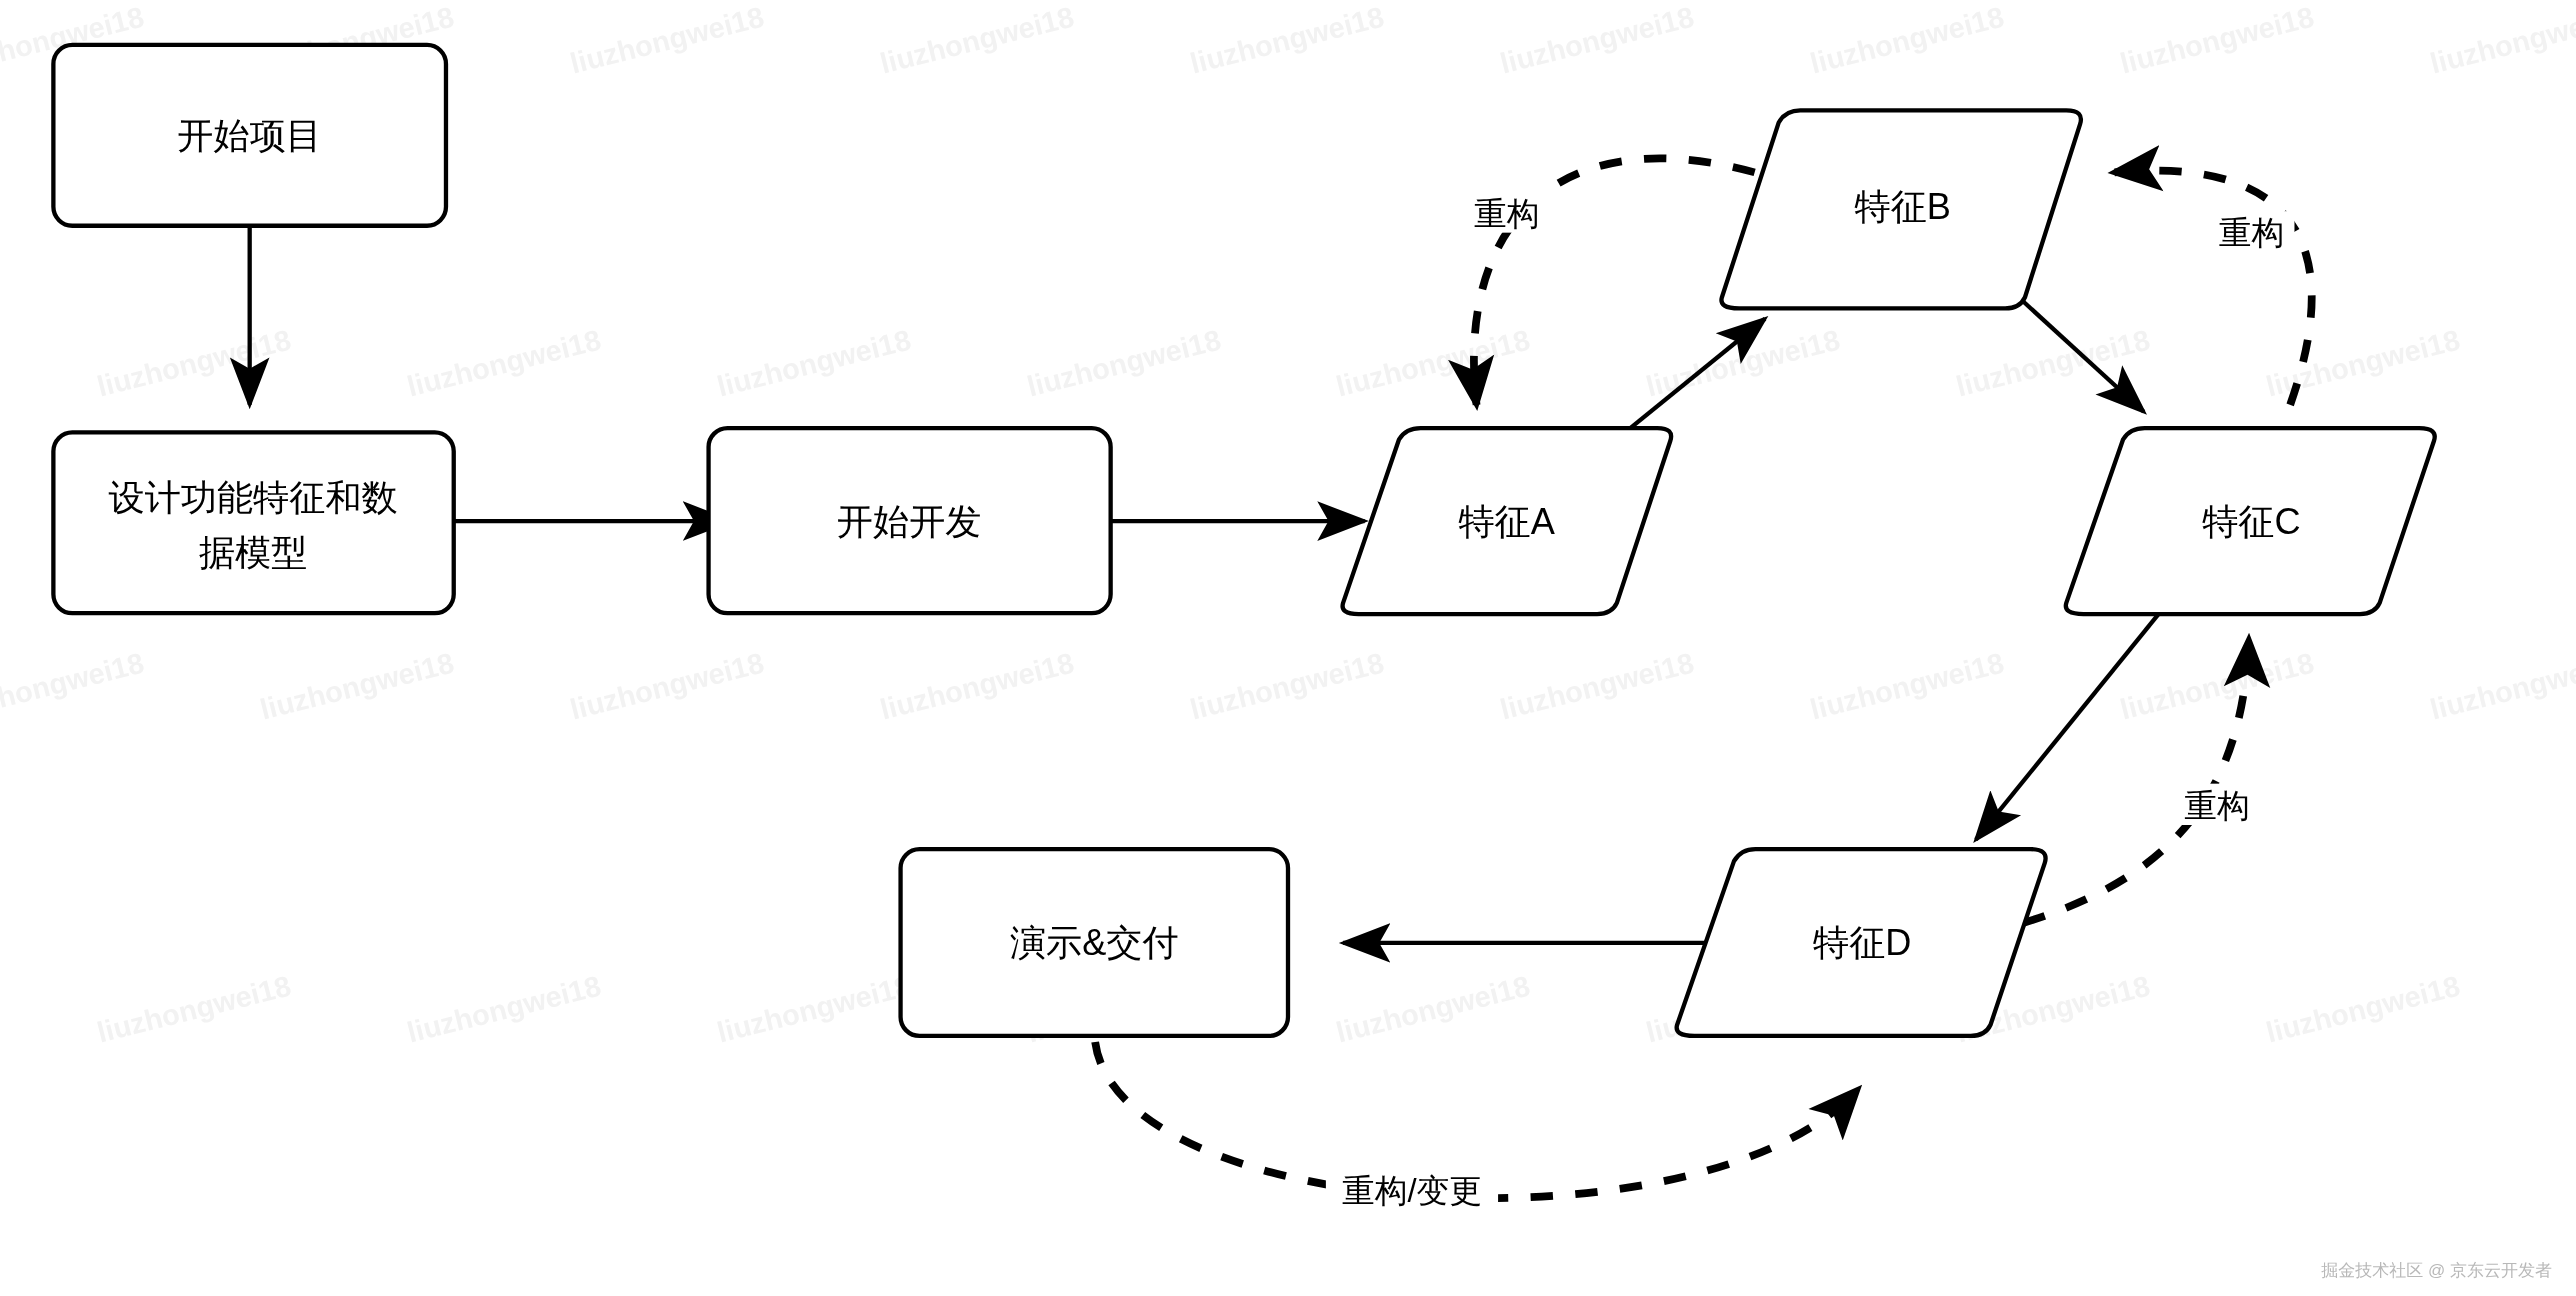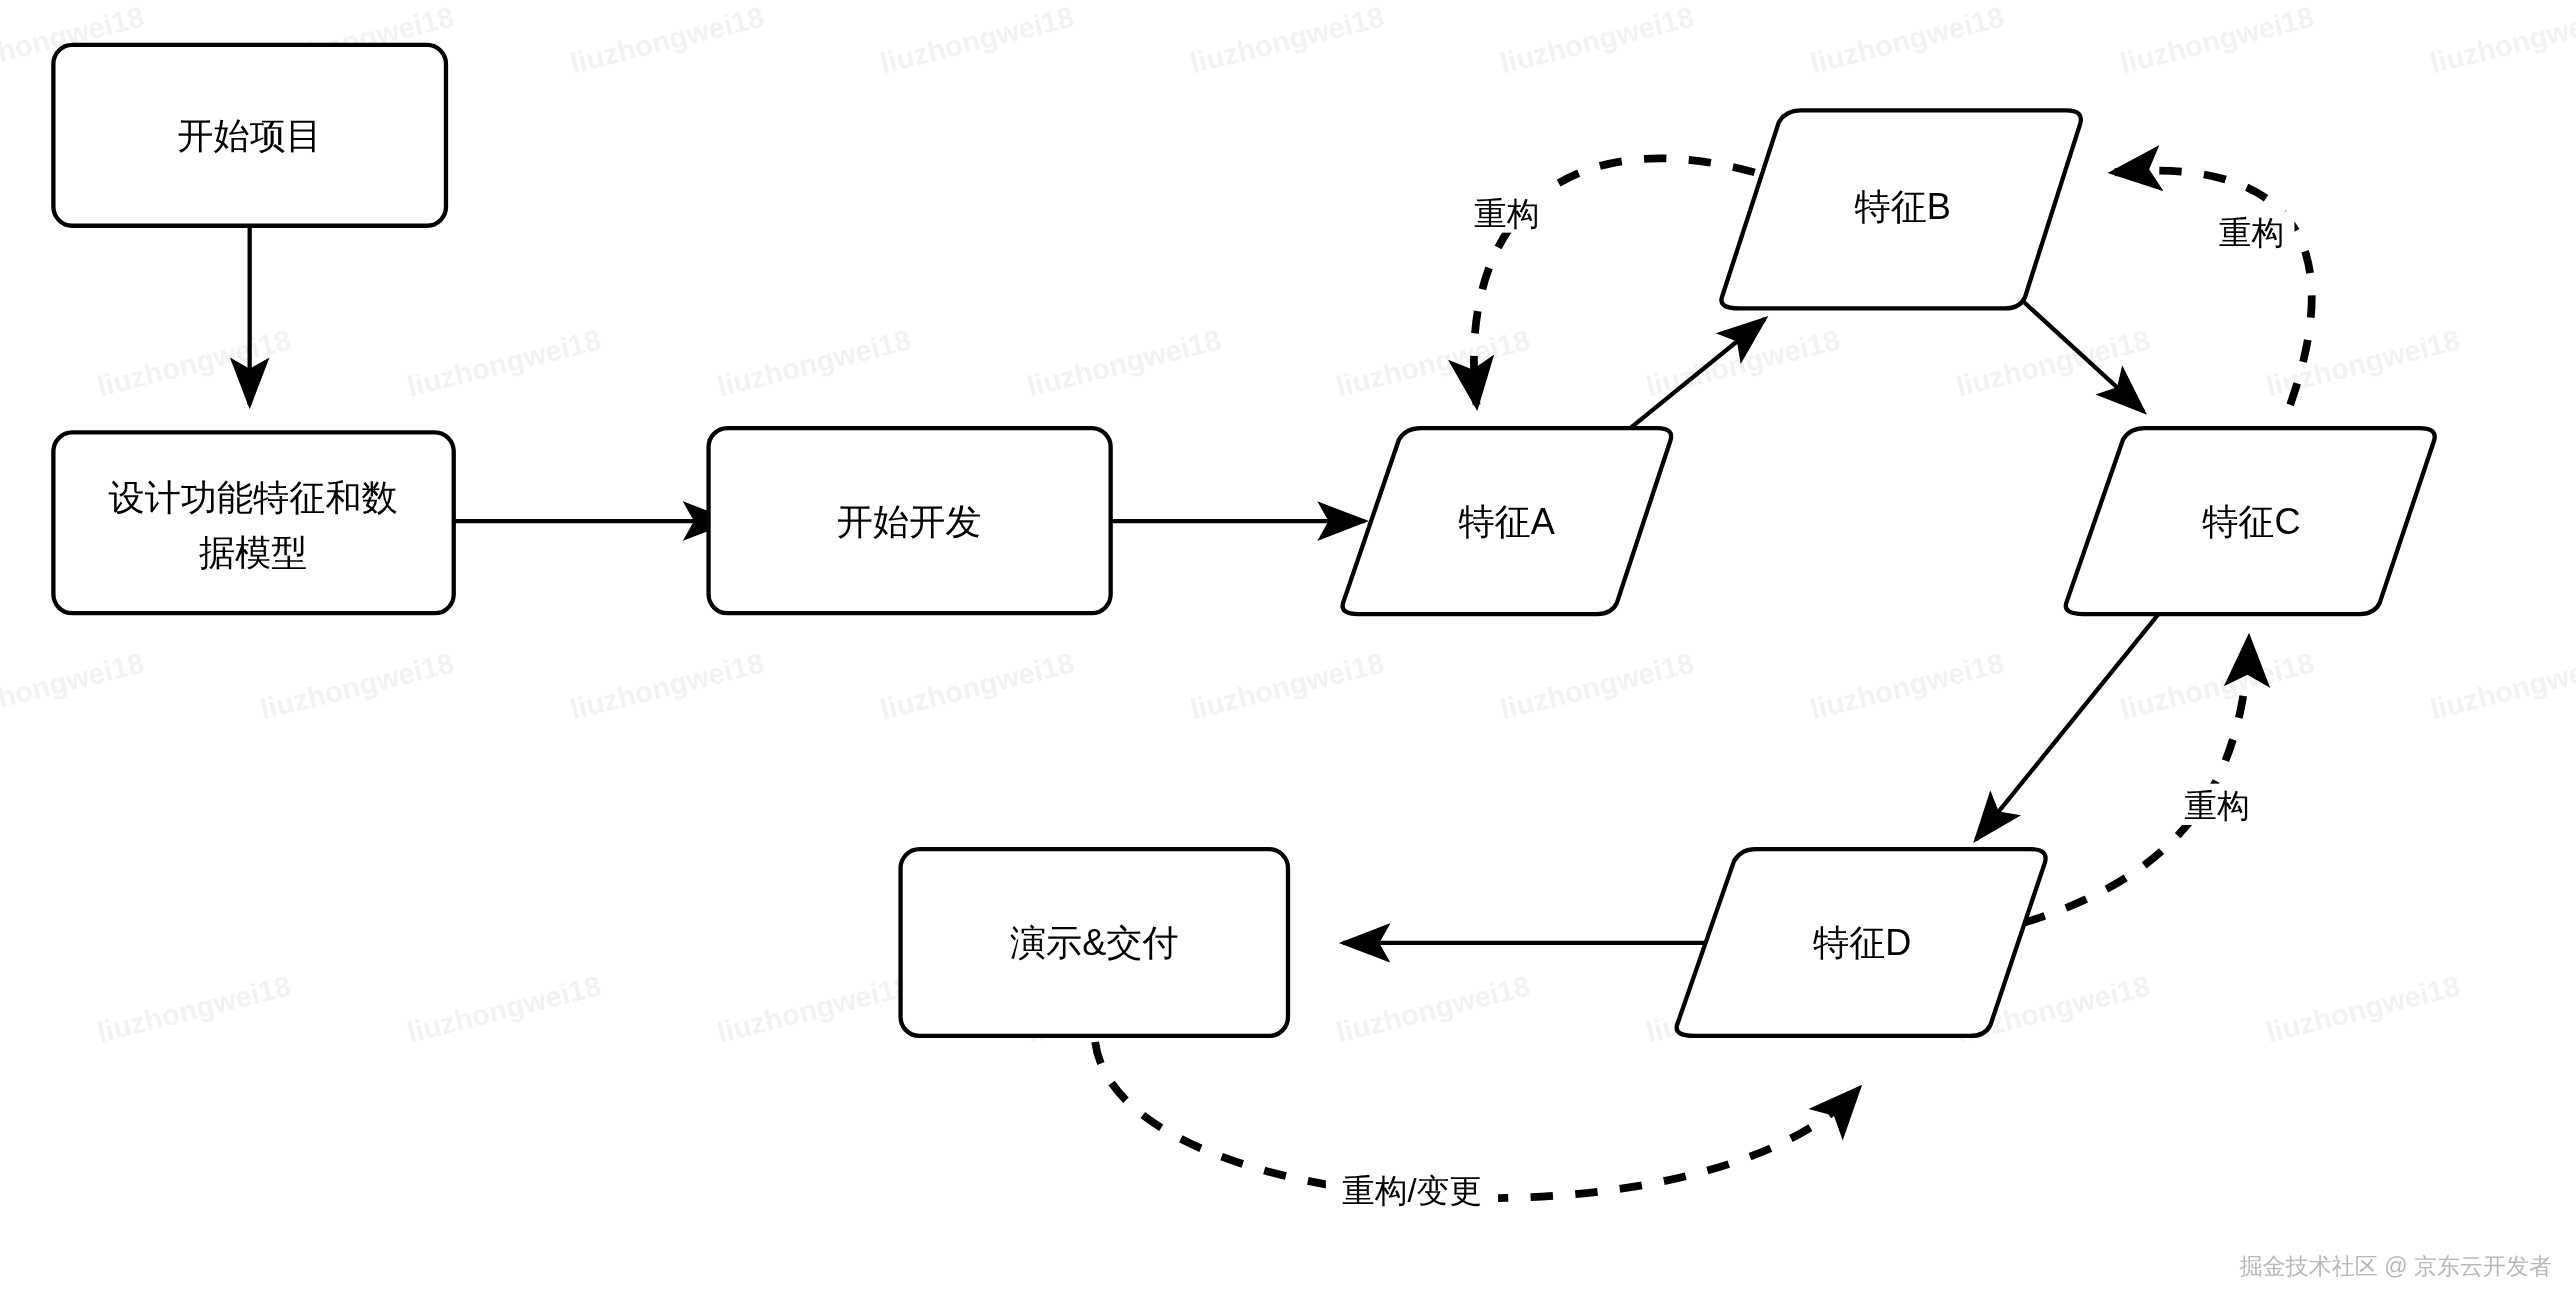--- a/index.html
+++ b/index.html
@@ -75,21 +75,21 @@
   }
   .edge-label-bg {
     fill: #ffffff;
   }
   
   #credit {
     position: absolute;
     right: 24px;
     bottom: 15.5px;
     z-index: 5;
-    font-size: 23px;
+    font-size: 17px;
     color: #b8b8b8;
     font-family: "Liberation Sans", "DejaVu Sans", sans-serif;
     white-space: nowrap;
   }
 </style>
 </head>
 <body>
 
 <div id="canvas">
 

